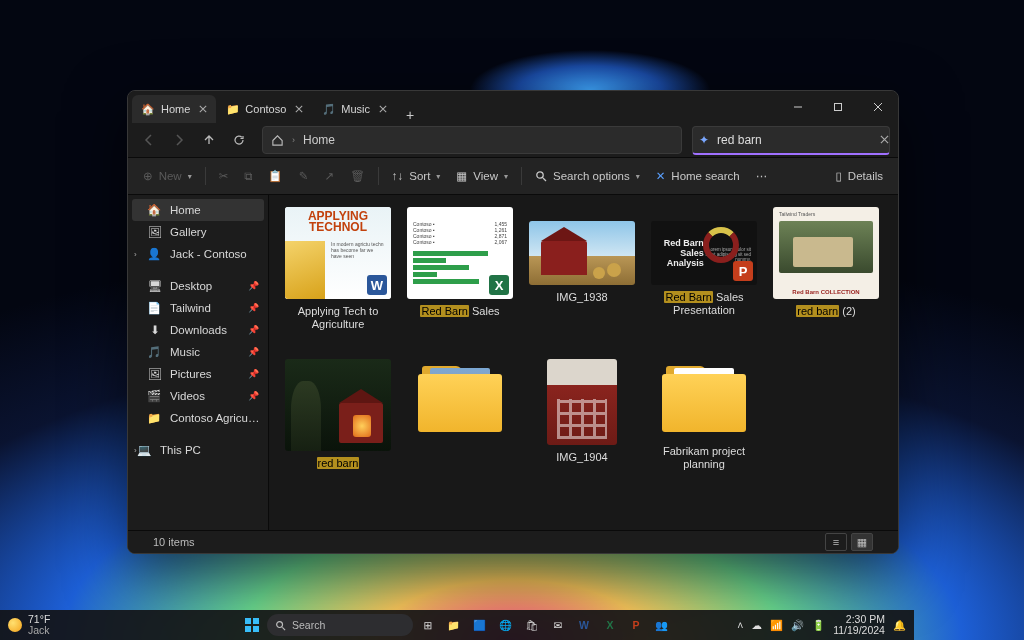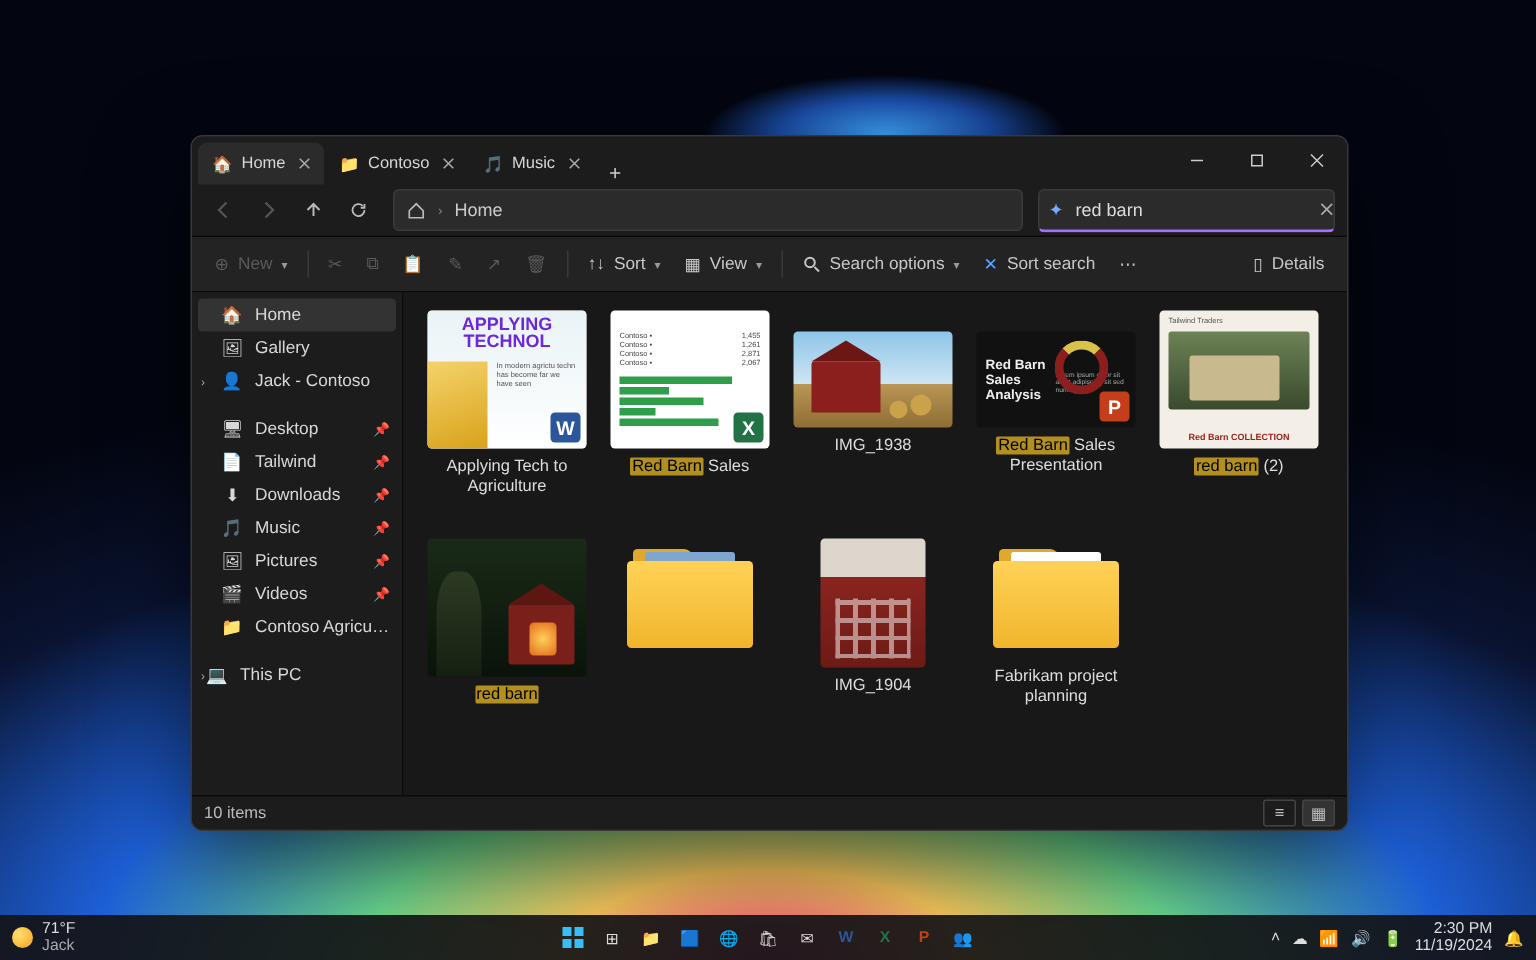--- a/index.html
+++ b/index.html
@@ -59,25 +59,25 @@
   .badge{position:absolute;right:4px;bottom:4px;width:20px;height:20px;border-radius:3px;display:flex;align-items:center;justify-content:center;font-size:13px;font-weight:700;color:#fff;}
   .badge.word{background:#2b579a;}
   .badge.xls{background:#217346;}
   .badge.ppt{background:#c43e1c;}
   
   .folder{width:84px;height:66px;position:relative;}
   .folder .back{position:absolute;top:0;left:4px;width:40px;height:18px;background:#e0a92e;border-radius:3px 6px 0 0;}
   .folder .front{position:absolute;top:8px;left:0;width:84px;height:58px;background:linear-gradient(#ffd257,#f1b52c);border-radius:3px;}
   .folder .inside{position:absolute;top:2px;left:12px;width:60px;height:50px;border-radius:2px;}
   
-  .status{height:22px;background:#1c1c1c;border-top:1px solid #0a0a0a;display:flex;align-items:center;padding:0 8px;font-size:11px;color:#bbb;gap:8px;}
+  .status{height:22px;background:#1c1c1c;border-top:1px solid #0a0a0a;display:flex;align-items:center;padding:0 25px;font-size:11px;color:#bbb;gap:8px;}
   .status .right{margin-left:auto;display:flex;gap:4px;}
   .status .vbtn{width:20px;height:16px;border:1px solid #444;border-radius:2px;display:flex;align-items:center;justify-content:center;}
   
-  .taskbar{position:absolute;left:0;bottom:0;width:1024px;height:30px;background:rgba(20,20,22,.92);display:flex;align-items:center;color:#ddd;font-size:10.5px;}
+  .taskbar{position:absolute;left:0;bottom:0;width:914px;height:30px;background:rgba(20,20,22,.92);display:flex;align-items:center;color:#ddd;font-size:10.5px;}
   .tb-left{display:flex;align-items:center;gap:6px;padding-left:8px;}
   .tb-center{position:absolute;left:50%;transform:translateX(-50%);display:flex;align-items:center;gap:4px;}
   .tb-ico{width:22px;height:22px;border-radius:4px;display:flex;align-items:center;justify-content:center;}
   .tb-search{width:130px;height:22px;background:#2d2d30;border-radius:12px;display:flex;align-items:center;gap:6px;padding:0 8px;color:#bbb;}
   .tb-right{margin-left:auto;display:flex;align-items:center;gap:8px;padding-right:8px;}
   .clock{text-align:right;line-height:11px;}
   .sun{width:14px;height:14px;border-radius:50%;background:radial-gradient(circle at 35% 35%,#ffe070,#f4a21b);}
   svg{display:block;}
 </style>
 </head>
@@ -207,21 +207,21 @@
       <div class="tbtn">
           <svg width="12" height="12" viewBox="0 0 12 12">
             <circle cx="5" cy="5" r="3.2" fill="none" stroke="currentColor" stroke-width="1.3"></circle>
             <path d="M8 8l3 3" stroke="currentColor" stroke-width="1.3"></path>
           </svg>
           <span>Search options</span>
           <span class="tdd">▾</span>
         </div>
       <div class="tbtn">
           <span style="color:#5aa0ff">✕</span>
-          <span>Sort search</span>
+          <span>Home search</span>
         </div>
       <div class="tbtn">⋯</div>
       <div class="spacer"></div>
       <div class="tbtn">
           <span>▯</span>
           <span>Details</span>
         </div>
     </div>
 
     <div class="body">
@@ -281,21 +281,21 @@
             <span>This PC</span>
           </div>
       </div>
 
       <div class="content">
         <div class="grid">
 
           <div class="item">
             <div class="thumb" style="background:#fff;">
               <div style="position:absolute;inset:0;background:linear-gradient(#e9f3f6,#fff);"></div>
-              <div style="position:absolute;top:4px;left:6px;right:6px;color:#6d28d9;font-weight:800;font-size:12px;line-height:11px;">APPLYING TECHNOL</div>
+              <div style="position:absolute;top:4px;left:6px;right:6px;color:#c2410c;font-weight:800;font-size:12px;line-height:11px;">APPLYING TECHNOL</div>
               <div style="position:absolute;bottom:0;left:0;width:40px;height:58px;background:linear-gradient(160deg,#f4d36b,#d8a21a);"></div>
               <div style="position:absolute;right:6px;top:34px;font-size:5px;color:#555;line-height:6px;text-align:left;width:54px;">In modern agrictu techn has become far we have seen</div>
               <span class="badge word">W</span>
             </div>
             <div class="iname">Applying Tech to Agriculture</div>
           </div>
 
           <div class="item">
             <div class="thumb col" style="background:#fff;padding:6px;box-sizing:border-box;align-items:flex-start;">
               <div style="font-size:5px;color:#444;width:100%;display:flex;justify-content:space-between;">
@@ -330,21 +330,21 @@
             <div class="thumb" style="height:64px;margin-top:14px;background:linear-gradient(#8ec5e8 0%,#cfe6f3 55%,#b99655 55%,#8e6e35 100%);">
               <div style="position:absolute;left:12px;bottom:10px;width:46px;height:34px;background:#8a1f1d;border-radius:2px 2px 0 0;"></div>
               <div style="position:absolute;left:12px;bottom:44px;border-left:23px solid transparent;border-right:23px solid transparent;border-bottom:14px solid #6d1614;"></div>
               <div style="position:absolute;right:14px;bottom:8px;width:14px;height:14px;border-radius:50%;background:#caa24a;"></div>
               <div style="position:absolute;right:30px;bottom:6px;width:12px;height:12px;border-radius:50%;background:#caa24a;"></div>
             </div>
             <div class="iname">IMG_1938</div>
           </div>
 
           <div class="item">
-            <div class="thumb" style="height:64px;margin-top:14px;background:#111;color:#eee;padding:6px;box-sizing:border-box;text-align:left;">
+            <div class="thumb" style="height:64px;margin-top:14px;background:#111;color:#eee;padding:6px;box-sizing:border-box;text-align:right;">
               <div style="font-size:9px;font-weight:600;line-height:10px;">Red Barn Sales Analysis</div>
               <div style="font-size:4.5px;color:#aaa;margin-top:3px;line-height:5px;">Lorem ipsum dolor sit amet adipiscing sit sed nummy.</div>
               <div style="position:absolute;right:18px;top:6px;width:24px;height:24px;border:6px solid #8a1f1d;border-top-color:#d8c24a;border-radius:50%;"></div>
               <span class="badge ppt">P</span>
             </div>
             <div class="iname"><span class="hl">Red Barn</span> Sales Presentation</div>
           </div>
 
 
           <div class="item">
@@ -419,20 +419,27 @@
       </div>
     </div>
     <div class="tb-center">
       <div class="tb-ico">
           <svg width="16" height="16" viewBox="0 0 16 16">
             <rect x="1" y="1" width="6" height="6" fill="#38bdf8"></rect>
             <rect x="9" y="1" width="6" height="6" fill="#38bdf8"></rect>
             <rect x="1" y="9" width="6" height="6" fill="#38bdf8"></rect>
             <rect x="9" y="9" width="6" height="6" fill="#38bdf8"></rect>
           </svg>
+        </div>
+      <div class="tb-search">
+          <svg width="11" height="11" viewBox="0 0 12 12">
+            <circle cx="5" cy="5" r="3.2" fill="none" stroke="#bbb" stroke-width="1.3"></circle>
+            <path d="M8 8l3 3" stroke="#bbb" stroke-width="1.3"></path>
+          </svg>
+          <span>Search</span>
         </div>
       <div class="tb-ico">⊞</div>
       <div class="tb-ico">📁</div>
       <div class="tb-ico">🟦</div>
       <div class="tb-ico">🌐</div>
       <div class="tb-ico">🛍</div>
       <div class="tb-ico">✉</div>
       <div class="tb-ico" style="color:#2b579a;font-weight:700">W</div>
       <div class="tb-ico" style="color:#217346;font-weight:700">X</div>
       <div class="tb-ico" style="color:#c43e1c;font-weight:700">P</div>

